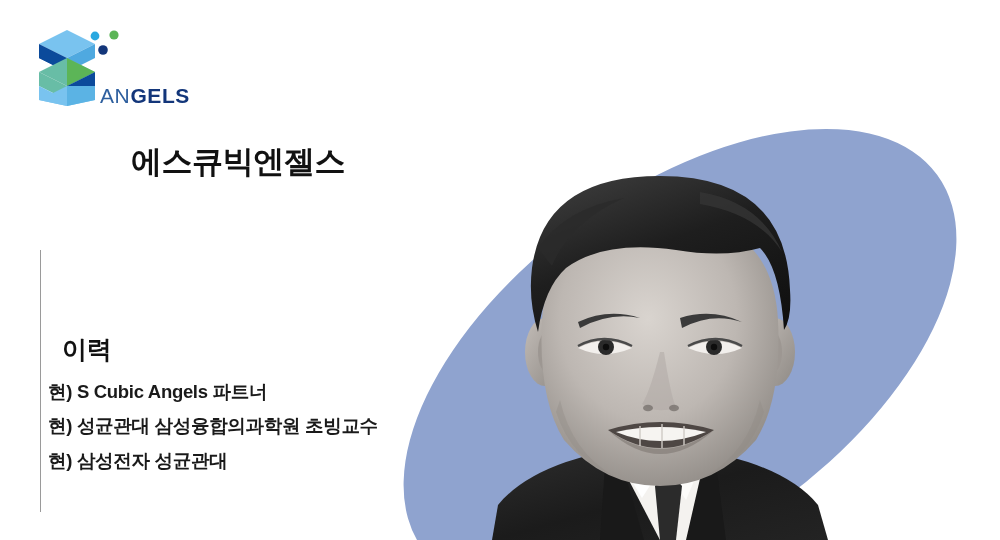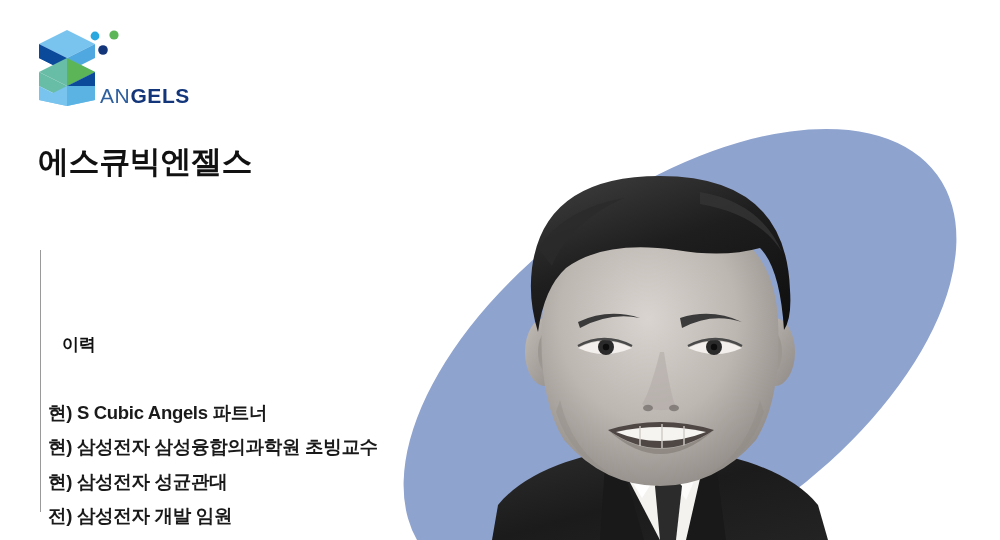--- a/index.html
+++ b/index.html
@@ -44,23 +44,24 @@
     letter-spacing: 0.6px;
     white-space: nowrap;
     line-height: 1;
   }
   .wm-light { color: #2e5f9e; font-weight: 400; }
   .wm-bold  { color: #13367a; font-weight: 700; }
 
   
   #title-wrap {
     position: absolute;
-    left: 38px;
+    left: 28px;
     top: 140px;
     width: 420px;
+    text-align: center;
   }
   .title-line {
     font-size: 31px;
     font-weight: 700;
     color: #111111;
     line-height: 1.42;
     letter-spacing: -0.4px;
     white-space: nowrap;
   }
 
@@ -70,32 +71,31 @@
     left: 40px;
     top: 250px;
     width: 1px;
     height: 262px;
     background: #9a9a9a;
   }
   #career-heading {
     position: absolute;
     left: 62px;
     top: 333px;
-    font-size: 17px;
+    font-size: 25px;
     font-weight: 700;
     color: #111111;
     letter-spacing: -0.2px;
     white-space: nowrap;
   }
   #career-list {
     position: absolute;
     left: 48px;
     top: 375px;
     width: 400px;
-    margin-top: 21px;
   }
   .career-item {
     font-size: 18.5px;
     font-weight: 600;
     color: #1a1a1a;
     line-height: 1.86;
     letter-spacing: -0.3px;
     white-space: nowrap;
   }
 
@@ -250,18 +250,17 @@
   <div id="title-wrap">
     <div class="title-line">에스큐빅엔젤스</div>
   </div>
 
   <div id="career-rule"></div>
 
   <div id="career-heading">이력</div>
 
   <div id="career-list">
     <div class="career-item">현) S Cubic Angels 파트너</div>
-    <div class="career-item">현) 삼성전자 삼성융합의과학원 초빙교수</div>
+    <div class="career-item">현) 성균관대 삼성융합의과학원 초빙교수</div>
     <div class="career-item">현) 삼성전자 성균관대</div>
-    <div class="career-item">전) 삼성전자 개발 임원</div>
   </div>
 
 </div>
 
 </body></html>

